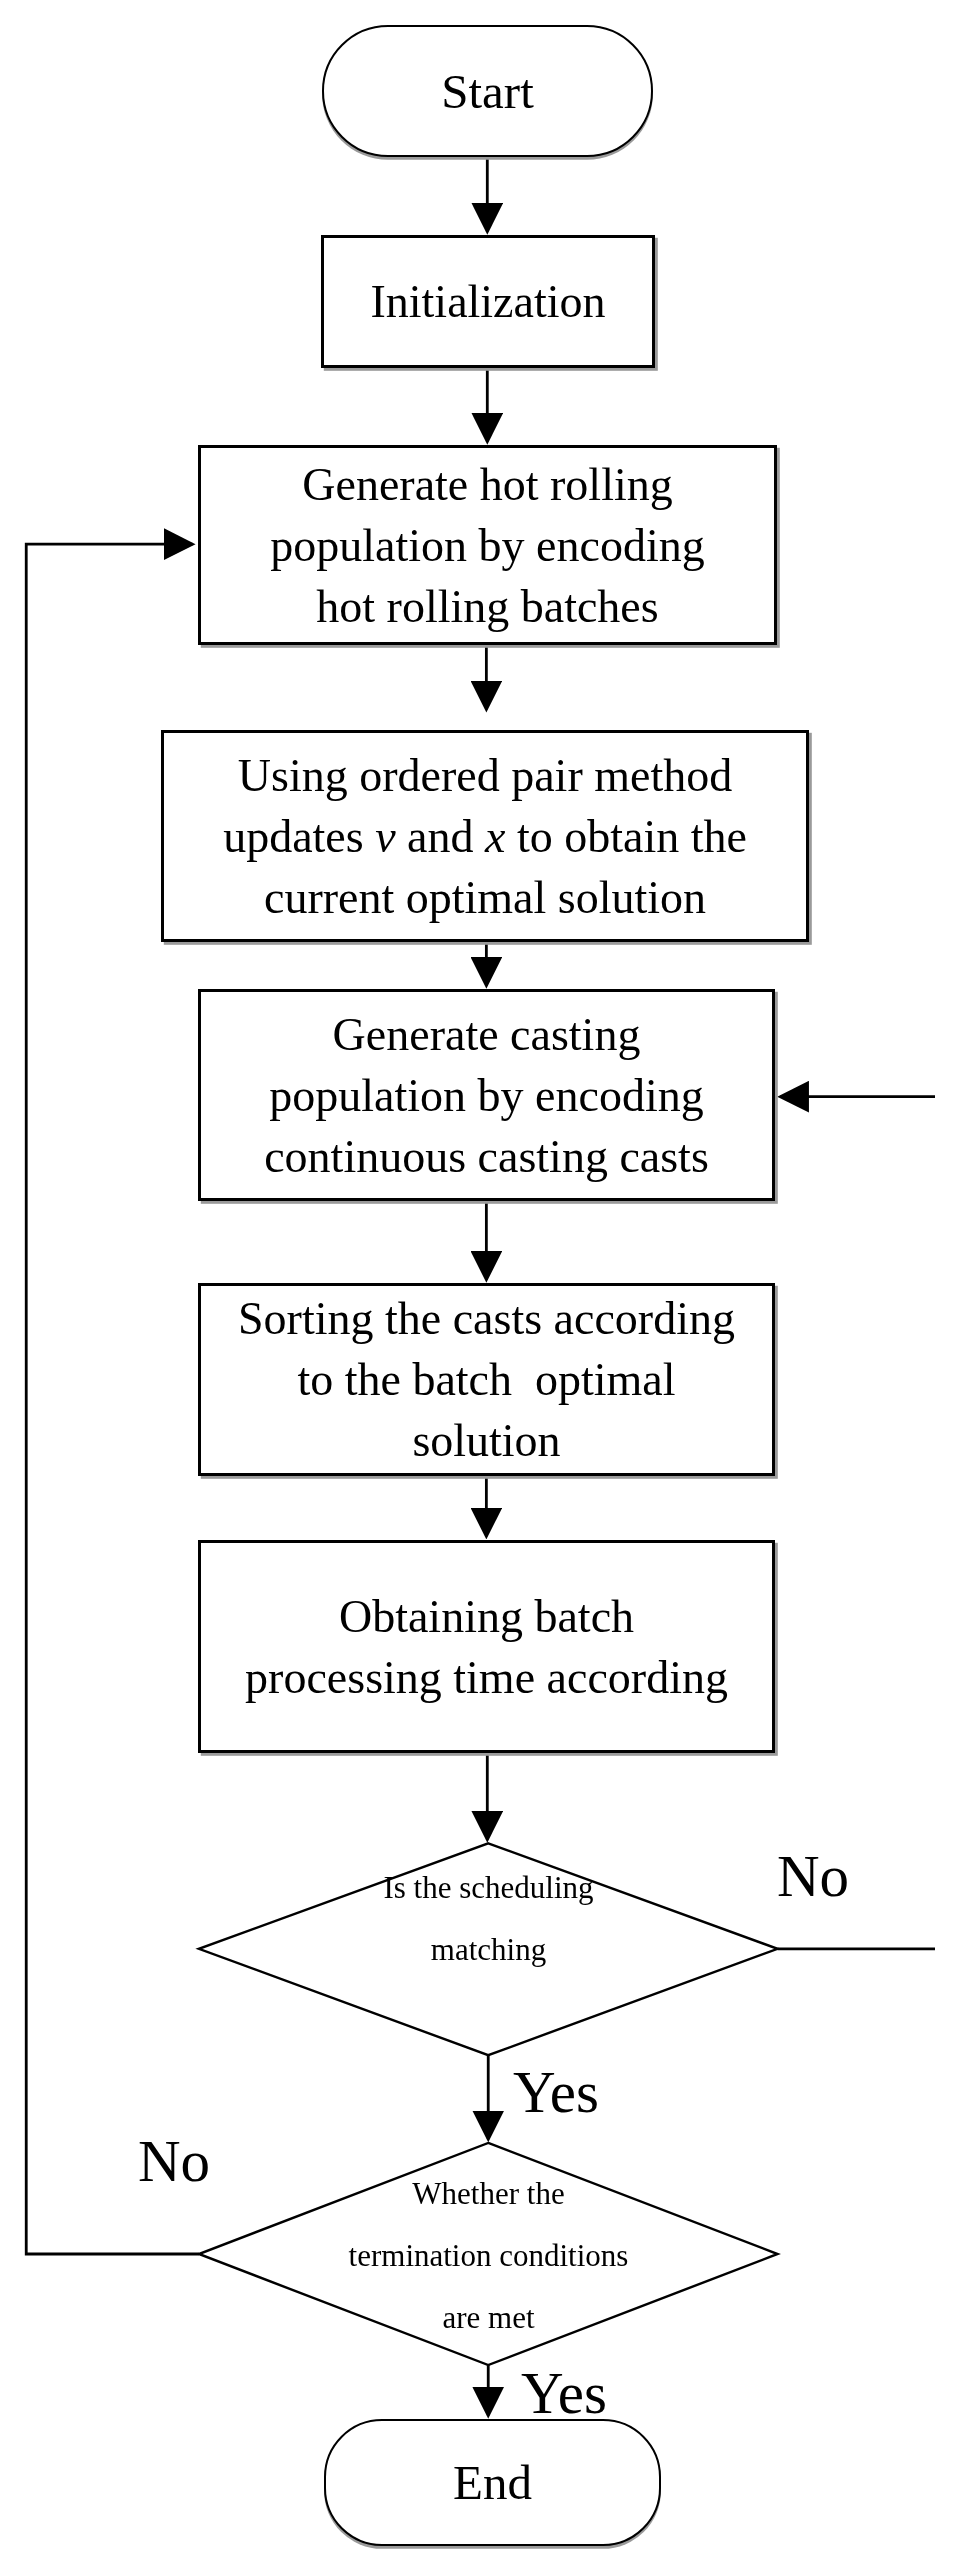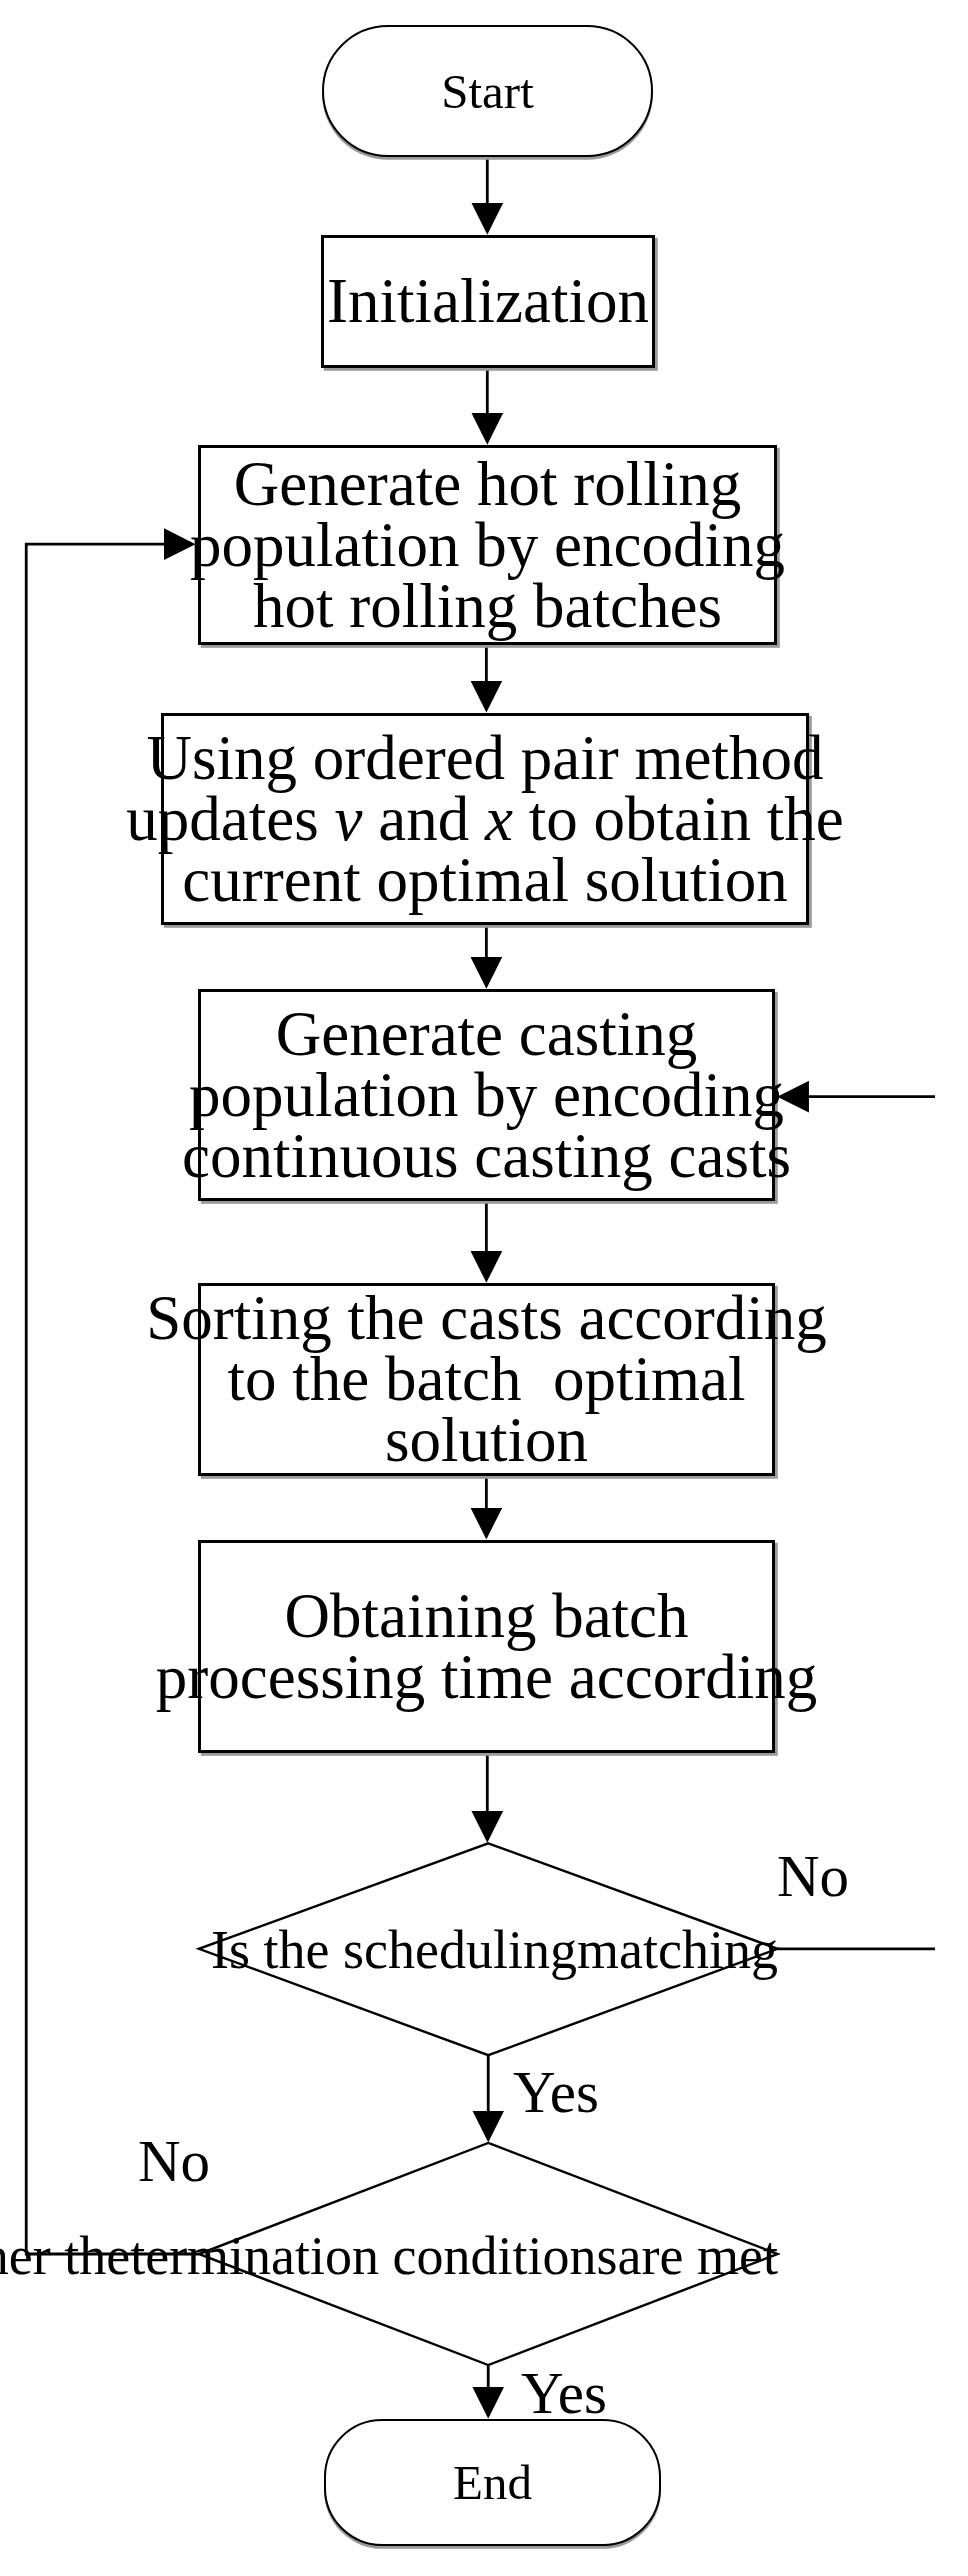--- a/index.html
+++ b/index.html
@@ -23,32 +23,32 @@
   .node{
     position:absolute;
     display:flex;flex-direction:column;justify-content:center;align-items:center;
     text-align:center;
     background:var(--bg);
     box-sizing:border-box;
   }
   .rect{
     border:3.7px solid var(--stroke);
     box-shadow:2.8px 2.8px 0 0 var(--shadow);
-    font-size:63px;
+    font-size:46px;
   }
   .stadium{
     border:2.8px solid var(--stroke);
     box-shadow:0 2.8px 0 0 var(--shadow);
     font-size:49px;
   }
   .dtext{
     position:absolute;
-    display:flex;flex-direction:row;justify-content:flex-end;align-items:center;
+    display:flex;flex-direction:column;justify-content:flex-start;align-items:center;
     text-align:center;
-    font-size:54px;
+    font-size:31px;
     background:transparent;
   }
   .line{white-space:pre;line-height:61px;}
   .dtext .line{line-height:62px;}
   .var{font-style:italic;}
   .edge-label{
     position:absolute;
     font-size:59px;
     line-height:45px;
     background:transparent;
@@ -90,21 +90,21 @@
   <div class="node rect" style="left:321px;top:235px;width:334px;height:133px;">
     <div class="line">Initialization</div>
   </div>
 
   <div class="node rect" style="left:198px;top:445px;width:579px;height:200px;">
     <div class="line">Generate hot rolling</div>
     <div class="line">population by encoding</div>
     <div class="line">hot rolling batches</div>
   </div>
 
-  <div class="node rect" style="left:161px;top:713px;width:648px;height:212px;">
+  <div class="node rect" style="left:161px;top:730px;width:648px;height:212px;">
     <div class="line">Using ordered pair method</div>
     <div class="line"><span>updates </span><span class="var">v</span><span> and </span><span class="var">x</span><span> to obtain the</span></div>
     <div class="line">current optimal solution</div>
   </div>
 
   <div class="node rect" style="left:198px;top:989px;width:577px;height:212px;text-align:right;">
     <div class="line">Generate casting</div>
     <div class="line">population by encoding</div>
     <div class="line">continuous casting casts</div>
   </div>

